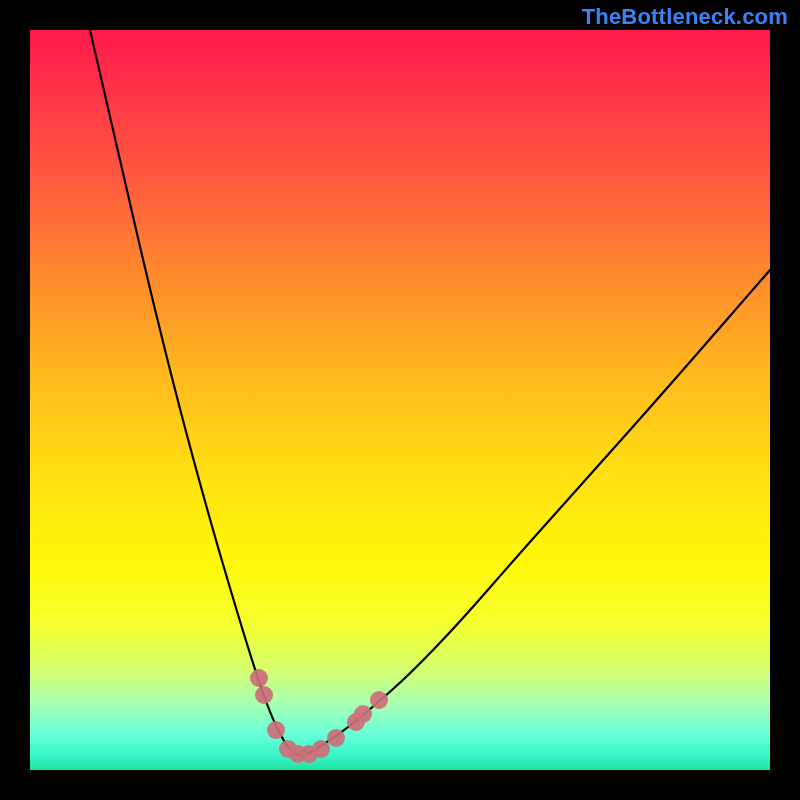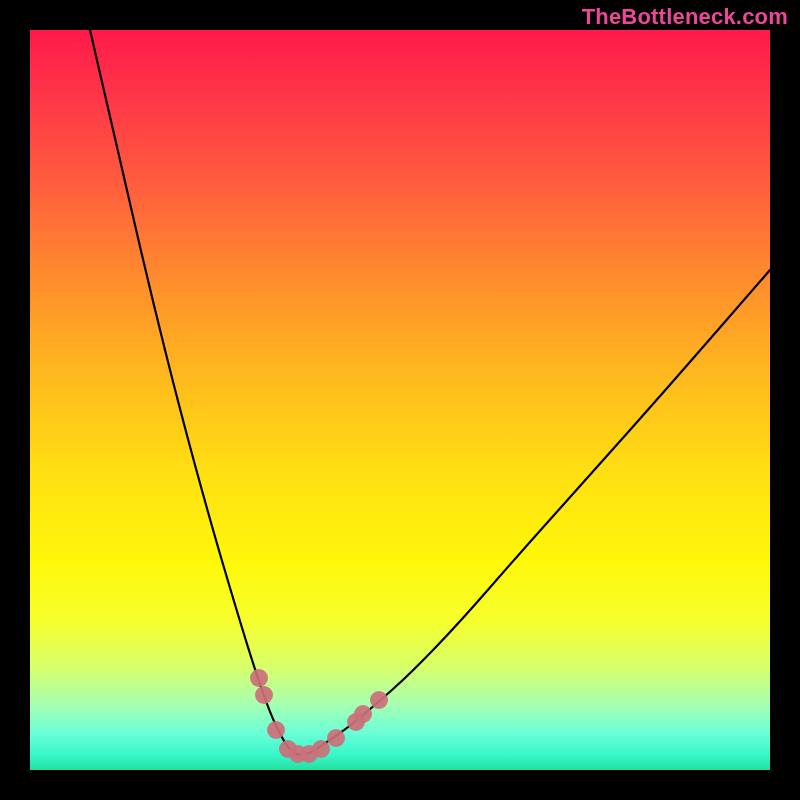--- a/index.html
+++ b/index.html
@@ -41,21 +41,21 @@
       #22e0a0 100%
     );
   }
   .watermark {
     position: absolute;
     top: 4px;
     right: 12px;
     font-family: Arial, Helvetica, sans-serif;
     font-size: 22px;
     font-weight: 600;
-    color: #ec4899;
+    color: #3b82f6;
     letter-spacing: 0.2px;
     user-select: none;
   }
   svg.curve {
     position: absolute;
     top: 30px;
     left: 30px;
     width: 740px;
     height: 740px;
     overflow: visible;

